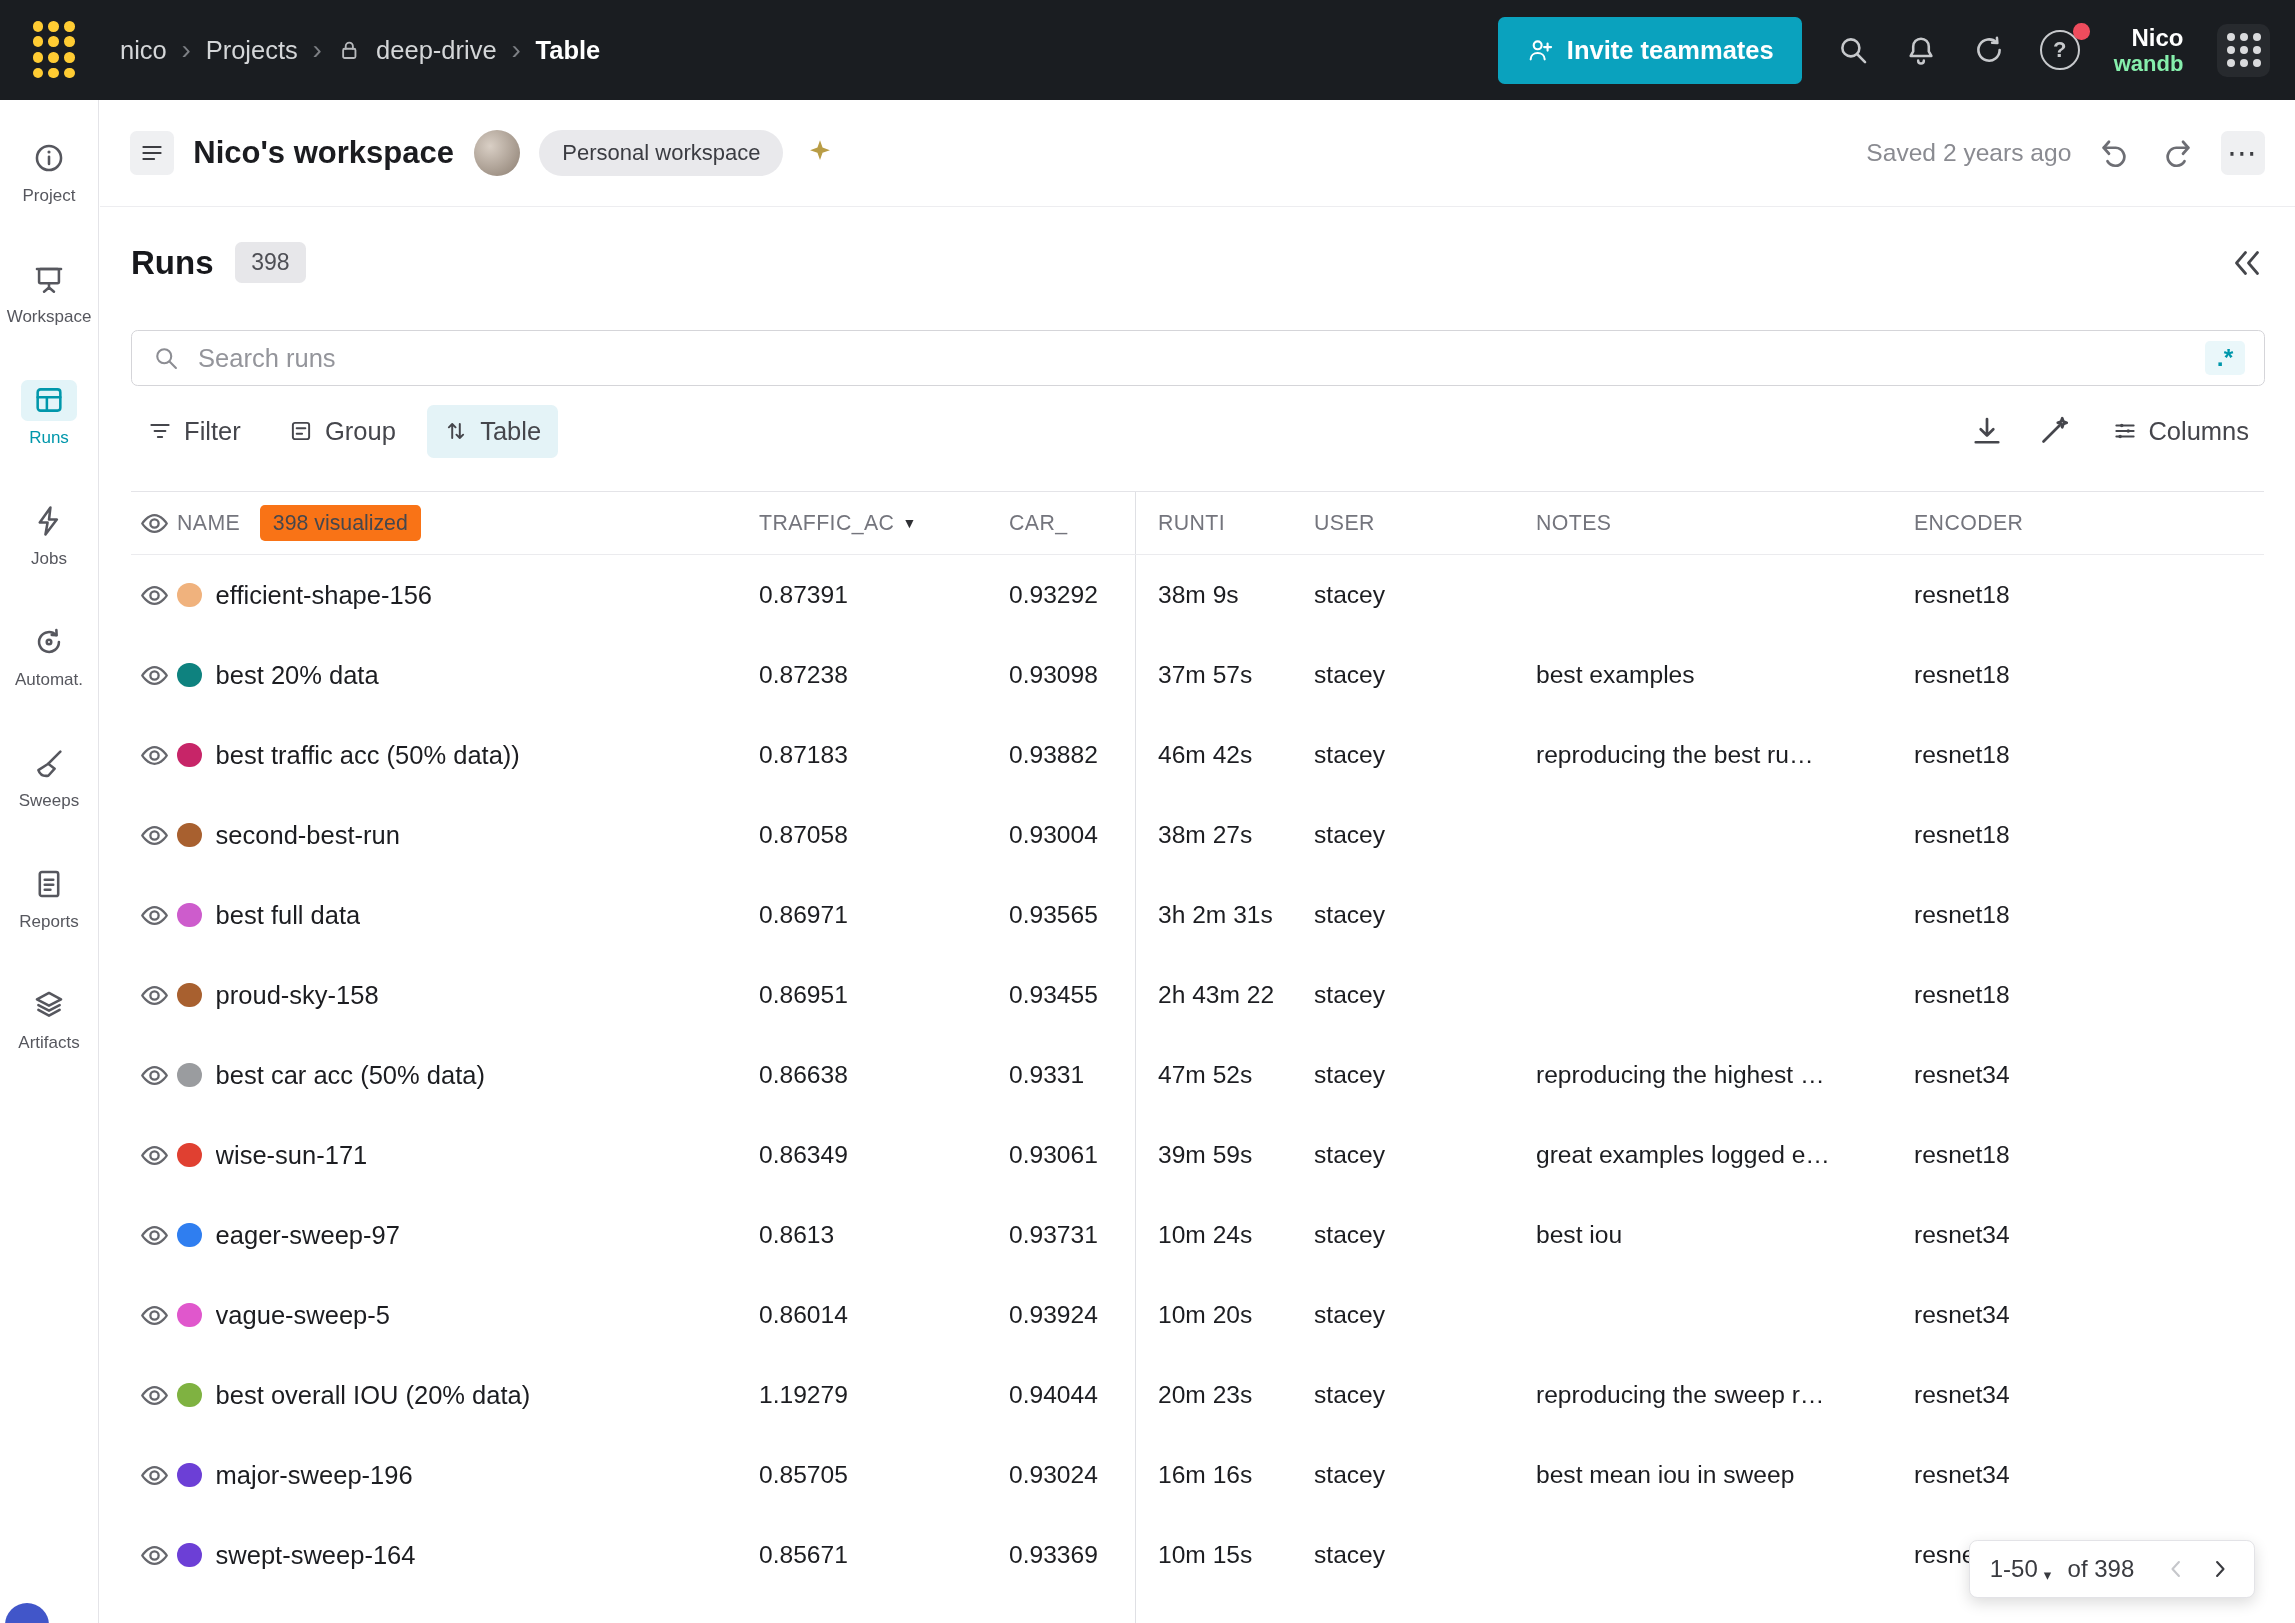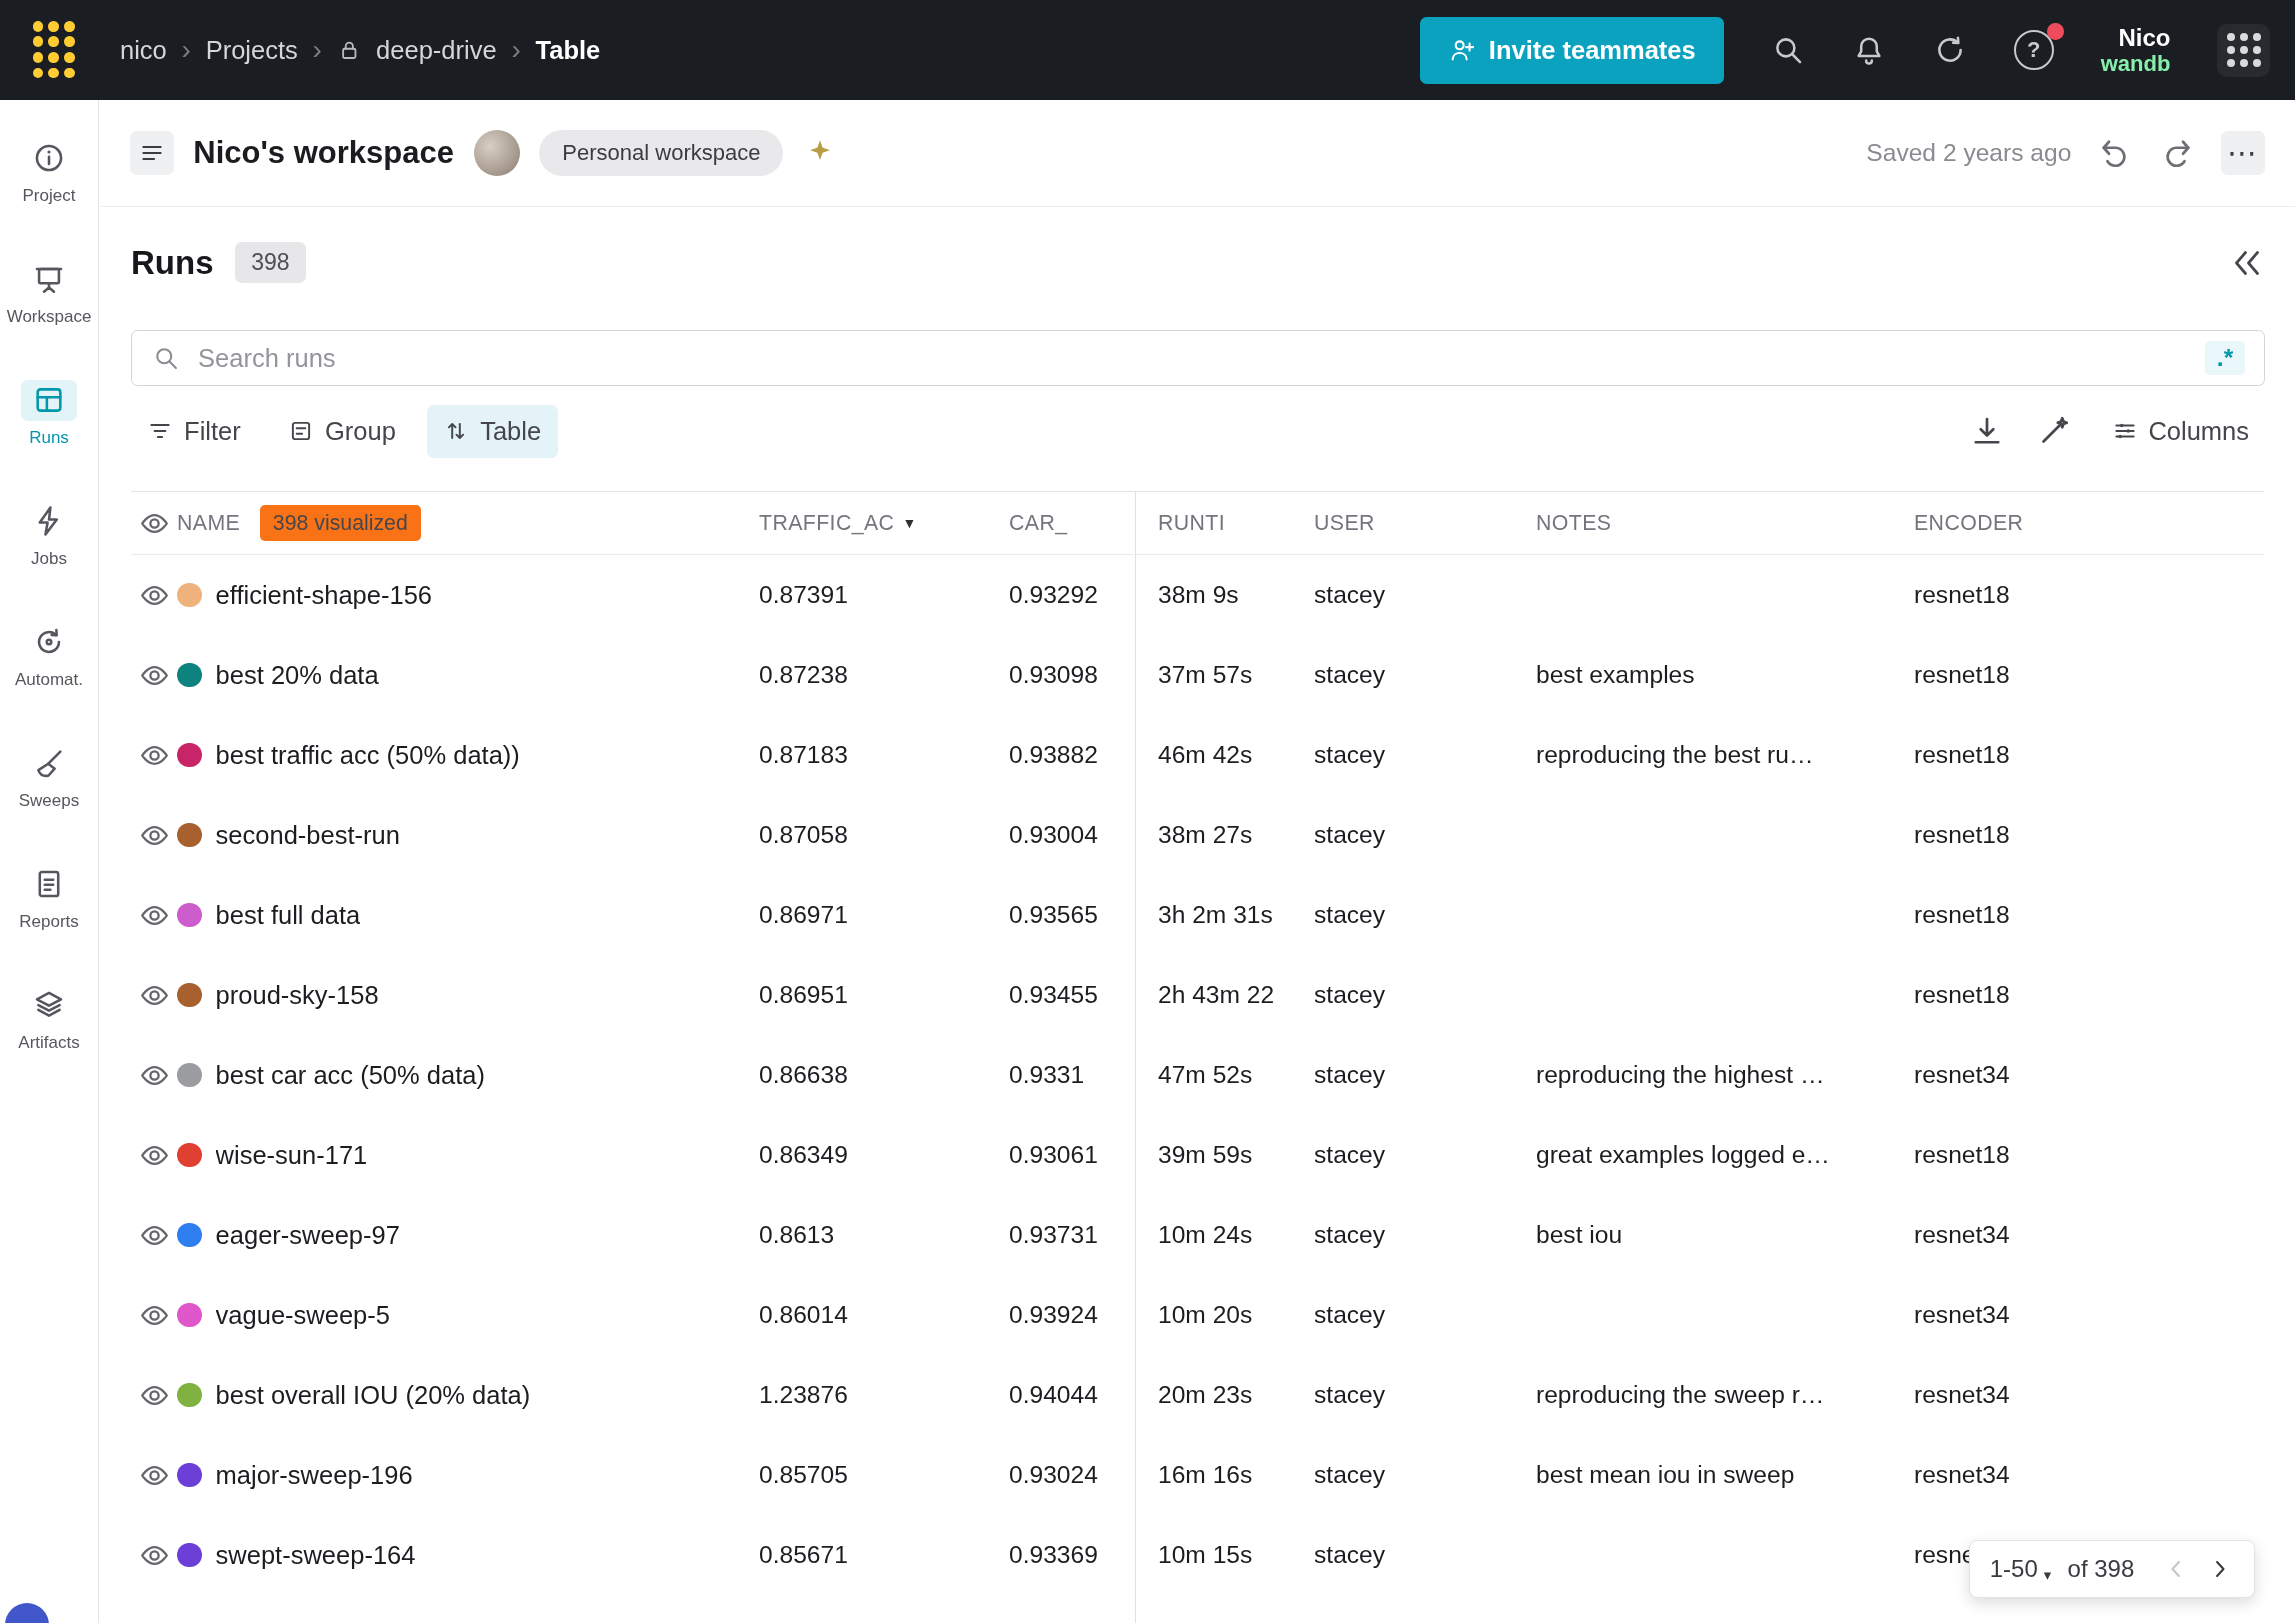--- a/index.html
+++ b/index.html
@@ -11,21 +11,21 @@
   .ic{fill:none;stroke:currentColor;stroke-width:1.8;stroke-linecap:round;stroke-linejoin:round;display:block;}
 
   
   .navbar{position:absolute;top:0;left:0;right:0;height:100px;background:#1a1d21;display:flex;align-items:center;padding:0 24.6px;box-sizing:border-box;gap:33px;}
   .logo{display:grid;grid-template-columns:repeat(3,11.5px);grid-auto-rows:11.5px;gap:4.1px;margin:0 11.5px 0 8.2px;}
   .logo i{width:10.7px;height:10.7px;border-radius:50%;background:#ffcc33;}
   .crumbs{display:flex;align-items:center;gap:14.8px;font-size:25.5px;color:#d4d6d8;}
   .crumbs .sep{color:#7c7f84;font-size:28px;line-height:1;}
   .crumbs .current{color:#ffffff;font-weight:700;}
   .crumb-lock{width:24.6px;height:24.6px;color:#b7b9bc;}
-  .nav-right{margin-left:auto;display:flex;align-items:center;gap:47px;}
+  .nav-right{margin-left:auto;display:flex;align-items:center;gap:34px;}
   .invite-btn{display:flex;align-items:center;gap:13px;background:#0aa2be;color:#fff;font-size:25.5px;font-weight:600;height:67px;padding:0 28px;border-radius:6.6px;cursor:pointer;}
   .nav-icon{width:34px;height:34px;color:#c7c9cc;cursor:pointer;}
   .help-wrap{position:relative;}
   .help-circle{width:36px;height:36px;border:2.5px solid #c7c9cc;border-radius:50%;display:flex;align-items:center;justify-content:center;color:#c7c9cc;font-size:22px;font-weight:700;cursor:pointer;}
   .help-dot{position:absolute;top:-6.6px;right:-9.9px;width:16.4px;height:16.4px;border-radius:50%;background:#ee4c5d;}
   .user-block{text-align:right;line-height:1.15;cursor:pointer;}
   .user-name{color:#ffffff;font-size:24px;font-weight:700;}
   .user-org{color:#86efac;font-size:22px;font-weight:700;}
   .nav-avatar{width:53px;height:53px;border-radius:9.9px;background:#272a2e;display:grid;grid-template-columns:repeat(3,8.2px);grid-auto-rows:8.2px;gap:4.9px;align-content:center;justify-content:center;cursor:pointer;}
   .nav-avatar i{width:8.2px;height:8.2px;border-radius:50%;background:#d9dadc;}
@@ -554,21 +554,21 @@
     <div class="cell eye-cell">
               <svg class="eye ic" viewBox="0 0 24 24">
                 <path d="M2.5 12S6.5 5.5 12 5.5 21.5 12 21.5 12 17.5 18.5 12 18.5 2.5 12 2.5 12z"></path>
                 <circle cx="12" cy="12" r="3.2"></circle>
               </svg>
             </div>
     <div class="cell">
               <span class="dot" style="background: rgb(127, 178, 65);"></span>
               <span class="run-name">best overall IOU (20% data)</span>
             </div>
-    <div class="cell">1.23876</div>
+    <div class="cell">1.19279</div>
     <div class="cell">0.94044</div>
     <div class="cell rt">20m 23s</div>
     <div class="cell">stacey</div>
     <div class="cell">reproducing the sweep r…</div>
     <div class="cell">resnet34</div>
   </div>
           <div class="t-grid t-row">
     <div class="cell eye-cell">
               <svg class="eye ic" viewBox="0 0 24 24">
                 <path d="M2.5 12S6.5 5.5 12 5.5 21.5 12 21.5 12 17.5 18.5 12 18.5 2.5 12 2.5 12z"></path>

